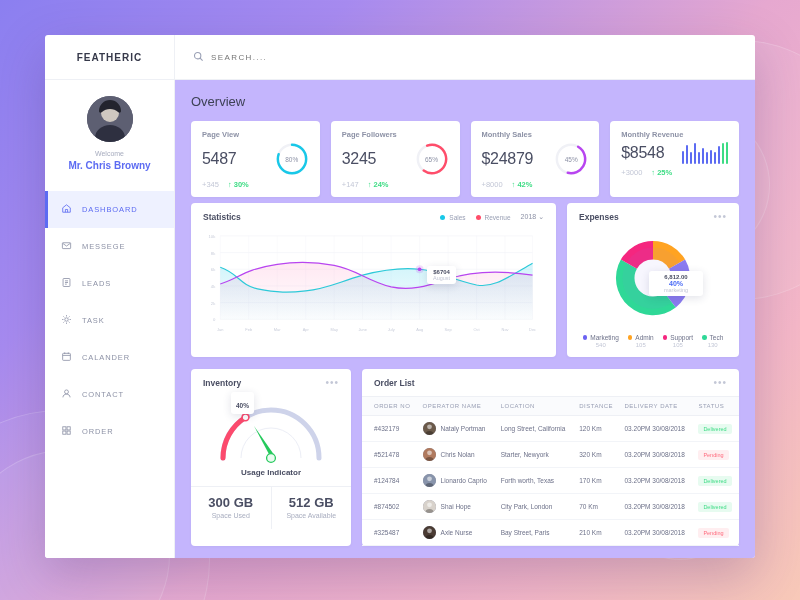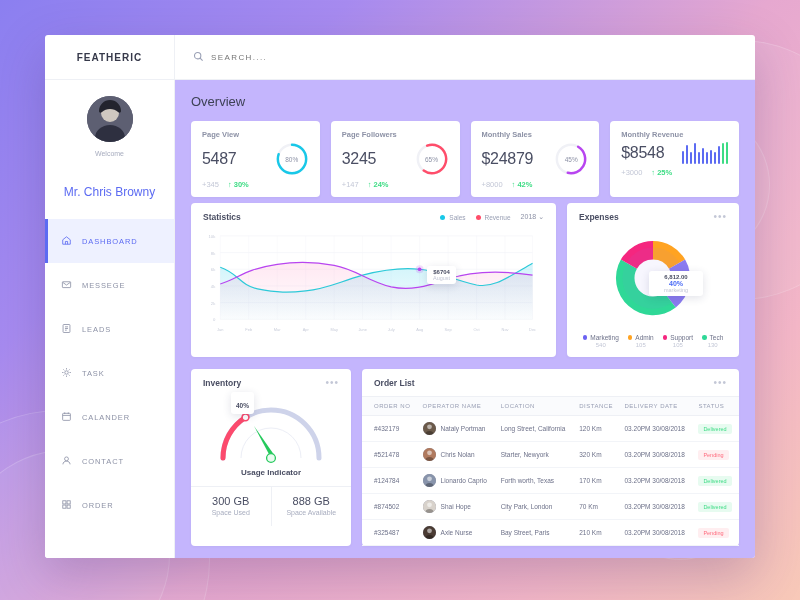--- a/index.html
+++ b/index.html
@@ -33,23 +33,23 @@
   .bell .dot { position: absolute; top: -1px; right: -1px; width: 5px; height: 5px; border-radius: 50%; background: #ff4d5e; }
   .ava-sm { width: 20px; height: 20px; border-radius: 50%; background: #6d6f84; overflow: hidden; }
   .uname { font-size: 8px; color: #61657c; }
   .chev { font-size: 7px; color: #9aa0b5; }
 
   .body { flex: 1; display: flex; min-height: 0; }
   .sidebar { width: 130px; flex: 0 0 130px; border-right: 1px solid #eef0f5; background: #fff; padding-top: 16px; }
   .profile { display: flex; flex-direction: column; align-items: center; gap: 3px; padding-bottom: 14px; }
   .ava-lg { width: 46px; height: 46px; border-radius: 50%; overflow: hidden; background: #5c5e72; }
   .welcome { font-size: 7px; color: #a8adbf; margin-top: 5px; }
-  .pname { font-size: 12px; color: #5c6bf2; font-weight: normal; margin-top: 25px; }
+  .pname { font-size: 10px; color: #5c6bf2; font-weight: bold; }
   .nav { margin-top: 6px; }
-  .nav-item { display: flex; align-items: center; gap: 10px; height: 44px; padding-left: 16px;
+  .nav-item { display: flex; align-items: center; gap: 10px; height: 37px; padding-left: 16px;
               font-size: 7.5px; letter-spacing: 0.9px; color: #8d92a6; position: relative; }
   .nav-item.active { background: #eef1ff; color: #5c6bf2; }
   .nav-item.active::before { content: ""; position: absolute; left: 0; top: 0; bottom: 0; width: 2.5px; background: #5c6bf2; }
   .nav-item svg { width: 11px; height: 11px; flex: 0 0 11px; }
 
   .main { flex: 1; background: #c4b5fd; padding: 14px 16px; overflow: hidden; }
   .page-title { font-size: 13px; color: #3d4155; margin-bottom: 12px; font-weight: normal; }
 
   .cards { display: flex; gap: 11px; margin-bottom: 6px; }
   .card { flex: 1; background: #fff; border-radius: 4px; padding: 9px 11px 8px; box-shadow: 0 1px 3px rgba(40,50,90,0.05); }
@@ -83,21 +83,21 @@
   .el-val { font-size: 6px; color: #c3c7d6; margin-top: 1px; }
 
   .row3 { display: flex; gap: 11px; }
   .inventory { flex: 0 0 160px; }
   .orders { flex: 1; }
   .gauge-wrap { display: flex; flex-direction: column; align-items: center; padding: 2px 0 0; }
   .usage-label { font-size: 8px; color: #4a4e63; font-weight: bold; margin: 2px 8px 9px; }
   .inv-foot { display: flex; border-top: 1px solid #eef0f5; }
   .inv-cell { flex: 1; text-align: center; padding: 8px 0 10px; }
   .inv-cell + .inv-cell { border-left: 1px solid #eef0f5; }
-  .inv-val { font-size: 11px; color: #4a4e63; font-weight: normal; }
+  .inv-val { font-size: 13px; color: #4a4e63; font-weight: bold; }
   .inv-sub { font-size: 7px; color: #a8adbf; margin-top: 2px; }
 
   table { width: 100%; border-collapse: collapse; }
   th { font-size: 6px; letter-spacing: 0.5px; color: #9aa0b5; font-weight: normal; text-align: left;
        padding: 6px 4px; background: #fafbfd; border-top: 1px solid #eef0f5; border-bottom: 1px solid #eef0f5; }
   td { font-size: 6.5px; color: #6d7189; padding: 6px 4px; border-bottom: 1px solid #f2f4f8; }
   th:first-child, td:first-child { padding-left: 12px; }
   .opname { display: flex; align-items: center; gap: 5px; }
   .op-ava { width: 13px; height: 13px; border-radius: 50%; overflow: hidden; flex: 0 0 13px; background: #8a8da0; }
   .badge { display: inline-block; font-size: 5.5px; padding: 2px 5px; border-radius: 2px; }
@@ -452,21 +452,21 @@
               </div>
             </div>
             <div class="usage-label">Usage Indicator</div>
           </div>
           <div class="inv-foot">
             <div class="inv-cell">
               <div class="inv-val">300 GB</div>
               <div class="inv-sub">Space Used</div>
             </div>
             <div class="inv-cell">
-              <div class="inv-val">888 GB</div>
+              <div class="inv-val">512 GB</div>
               <div class="inv-sub">Space Available</div>
             </div>
           </div>
         </div>
 
         <div class="panel orders">
           <div class="panel-head" style="padding-bottom:8px;">
             <span class="panel-title">Order List</span>
             <span class="dots">•••</span>
           </div>

